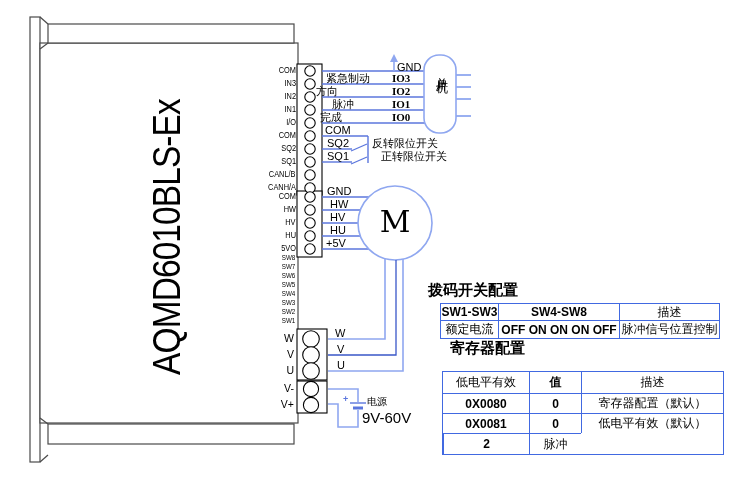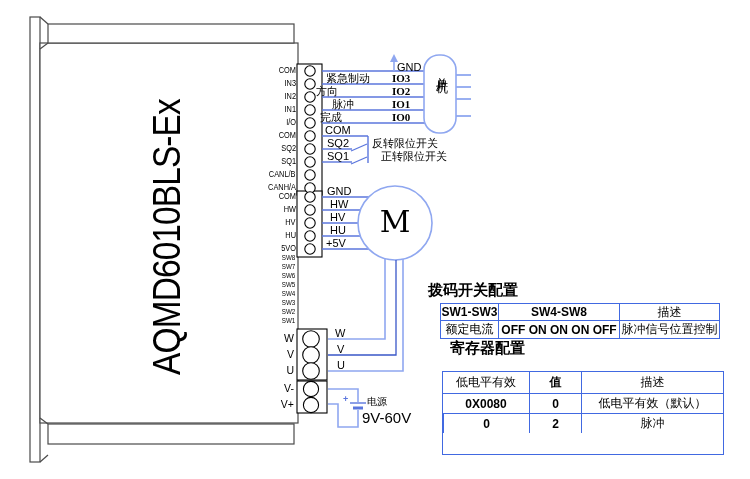--- a/index.html
+++ b/index.html
@@ -213,21 +213,23 @@
   </div>
 
   <div class="lbl title" style="left:450px;top:340px">寄存器配置</div>
   <div class="tbl" style="left:442px;top:371px;grid-template-columns:86px 52px 142px;grid-template-rows:21px 20px 20px 21px">
     <div class="c0 r0">低电平有效</div>
     <div class="r0 val-b">值</div>
     <div class="r0">描述</div>
 
     <div class="c0 val-b">0X0080</div>
     <div class="val-b">0</div>
+    <div>寄存器配置（默认）</div>
+
+    <div class="c0 val-b">0X0081</div>
+    <div class="val-b">0</div>
     <div>低电平有效（默认）</div>
-
-    <div class="val-b">0</div>
 
     <div class="val-b">2</div>
     <div>脉冲</div>
   </div>
 
 </div>
 
 </body></html>

